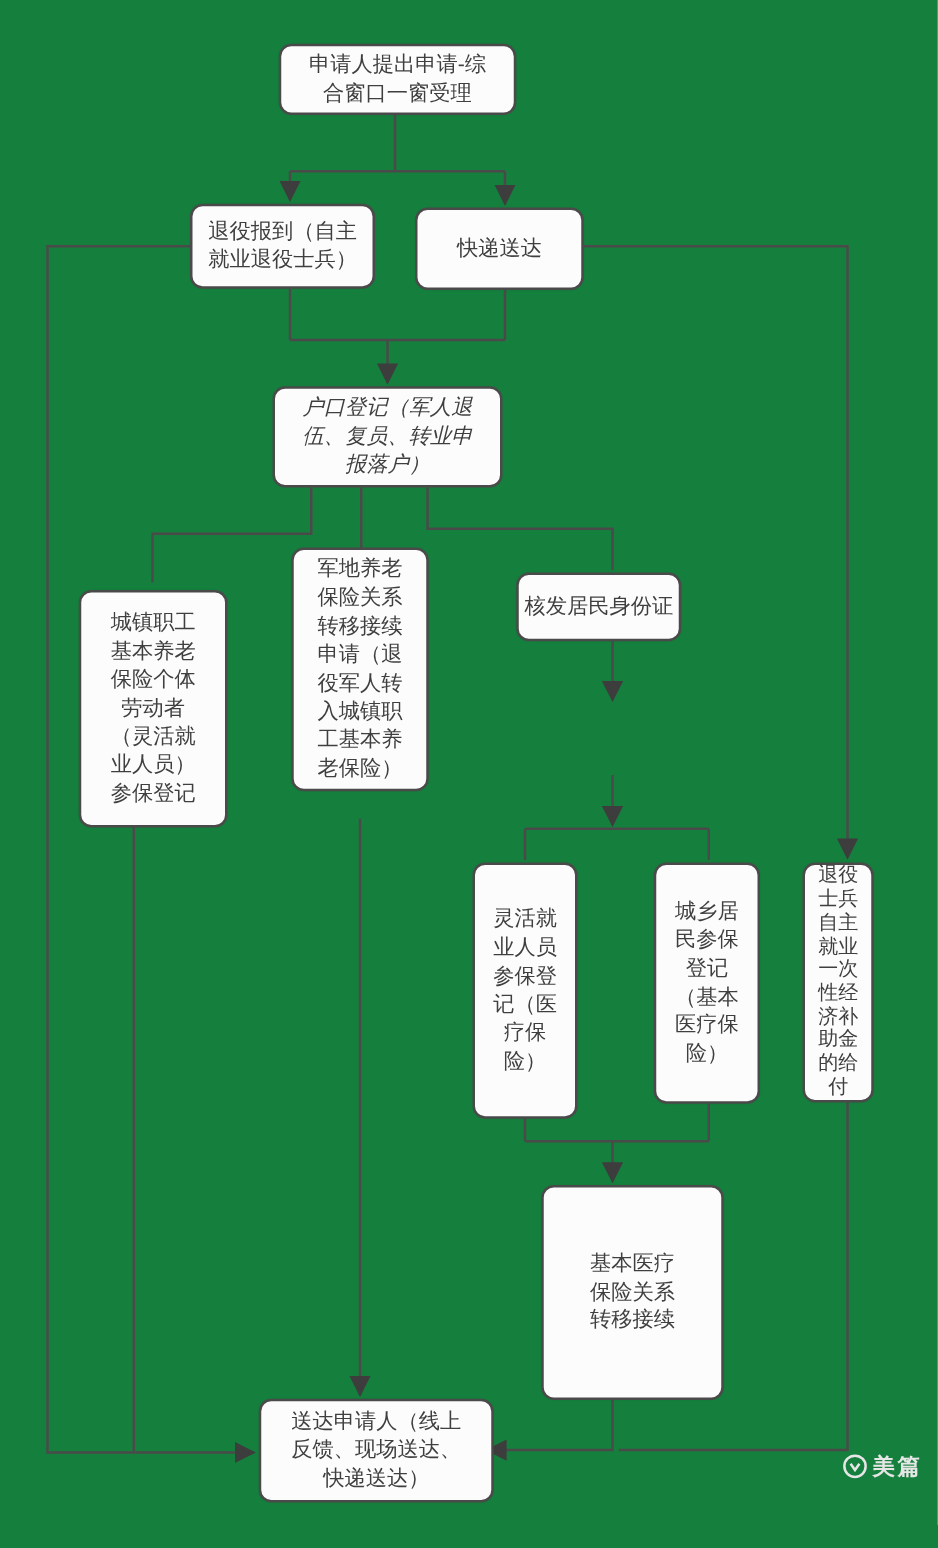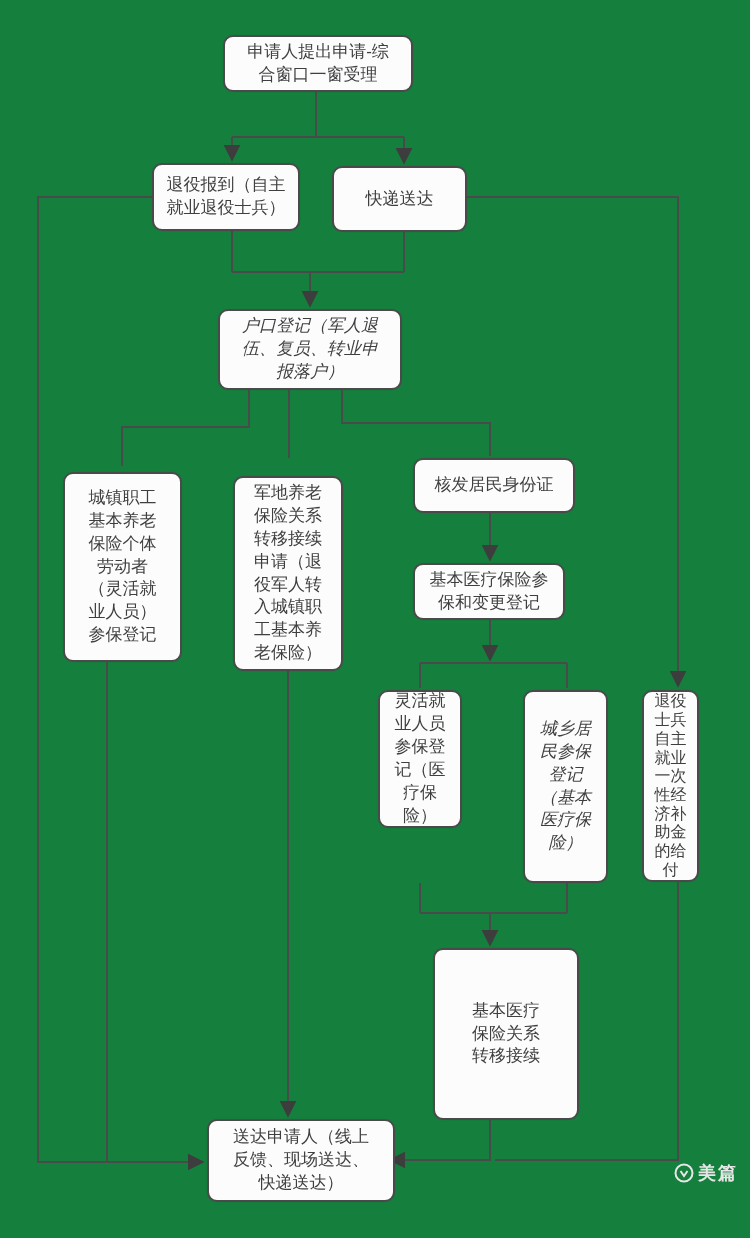--- a/index.html
+++ b/index.html
@@ -29,25 +29,25 @@
     line-height:1.35;
     box-shadow:0 0 0 1px rgba(0,0,0,0.02);
   }
   .node .lbl{white-space:pre-line;}
   
   #n-apply            {left:223px;top:35px; width:190px;height:57px;}
   #n-report           {left:152px;top:163px;width:148px;height:68px;}
   #n-reserve          {left:332px;top:166px;width:135px;height:66px;}
   #n-hukou            {left:218px;top:309px;width:184px;height:81px;font-style:italic;}
   #n-urban-pension    {left:63px; top:472px;width:119px;height:190px;}
-  #n-mil-pension      {left:233px;top:476px;width:110px;height:195px;align-items:center;}
-  #n-id-card          {left:413px;top:458px;width:162px;height:55px;}
+  #n-mil-pension      {left:233px;top:438px;width:110px;height:195px;align-items:center;}
+  #n-id-card          {left:413px;top:458px;width:132px;height:55px;}
   #n-medical-reg      {left:413px;top:563px;width:152px;height:57px;}
-  #n-flexible-medical {left:378px;top:690px;width:84px; height:138px;}
-  #n-resident-medical {left:523px;top:690px;width:85px; height:193px;font-style:italic;}
+  #n-flexible-medical {left:378px;top:690px;width:84px; height:205px;}
+  #n-resident-medical {left:523px;top:690px;width:85px; height:193px;}
   #n-veteran-subsidy  {left:642px;top:690px;width:57px; height:192px;font-size:16px;line-height:1.17;}
   #n-medical-transfer {left:433px;top:948px;width:146px;height:172px;}
   #n-deliver          {left:207px;top:1119px;width:188px;height:83px;}
   .watermark{
     position:absolute;left:674px;top:1160px;width:74px;height:26px;
     display:flex;align-items:center;gap:4px;
     color:#e6e6e6;font-size:18px;font-weight:bold;letter-spacing:2px;
     user-select:none;
   }
 </style>
@@ -133,24 +133,20 @@
 转移接续
 申请（退
 役军人转
 入城镇职
 工基本养
 老保险）</span>
   </div>
   <div class="node" id="n-id-card">
     <span class="lbl">核发居民身份证</span>
   </div>
-  <div class="node" id="n-medical-reg">
-    <span class="lbl">基本医疗保险参
-保和变更登记</span>
-  </div>
   <div class="node" id="n-flexible-medical">
     <span class="lbl">灵活就
 业人员
 参保登
 记（医
 疗保
 险）</span>
   </div>
   <div class="node" id="n-resident-medical">
     <span class="lbl">城乡居

